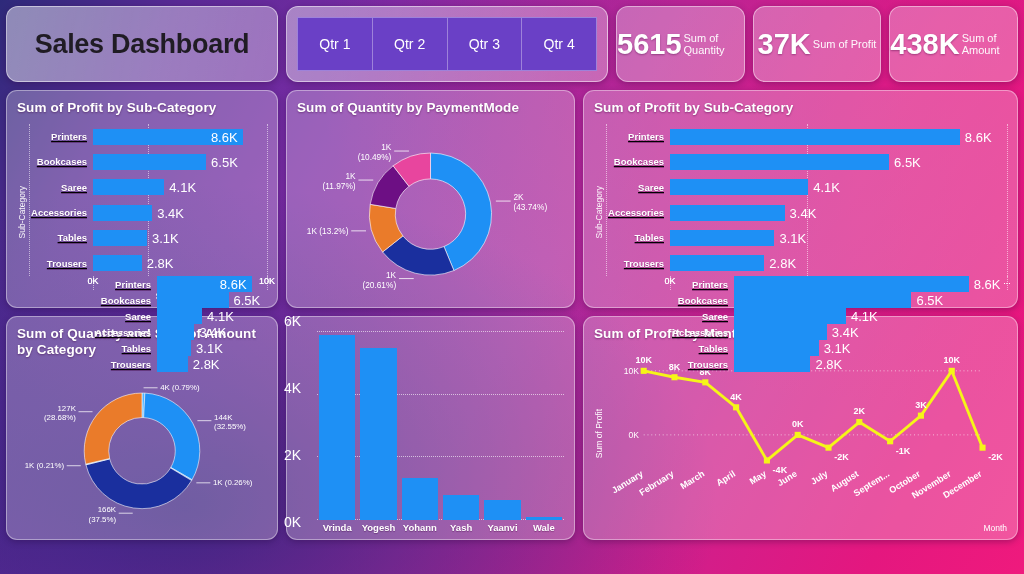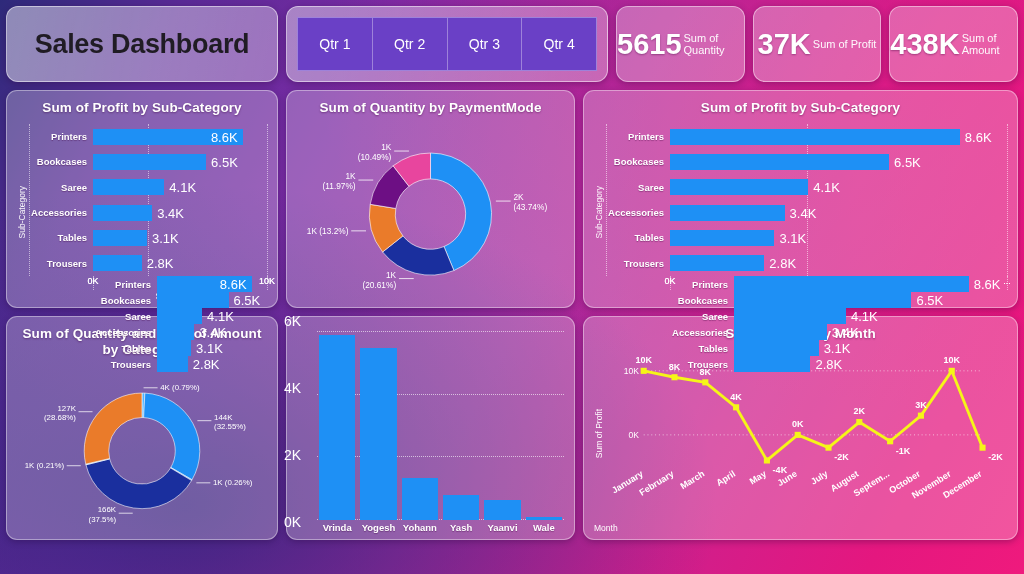--- a/index.html
+++ b/index.html
@@ -21,21 +21,21 @@
 
   
   .panel {
     background: rgba(255,255,255,.26);
     border: 1px solid rgba(255,255,255,.40);
     border-radius: 11px;
     box-shadow: 0 2px 6px rgba(30,0,50,.30);
     position: relative;
   }
   .panel-title {
-    text-align:center; color:#fff; font-weight:bold;
+    color:#fff; font-weight:bold;
     font-size:13.5px; letter-spacing:.1px; line-height:1.18;
     text-shadow: 0 1px 2px rgba(60,0,60,.45);
   }
 
   
   .header { display:flex; gap:8px; height:76px; align-items:stretch; }
   .title-card {
     width:272px; border-radius:12px; display:flex; align-items:center; justify-content:center;
     background: linear-gradient(100deg, rgba(255,255,255,.46), rgba(255,255,255,.34));
     border:1px solid rgba(255,255,255,.5); box-shadow:0 2px 7px rgba(40,0,50,.32);
@@ -79,21 +79,21 @@
   .hbar-wrap { flex:1; display:flex; margin-top:8px; min-height:0; }
   .axis-y-title {
     writing-mode:vertical-rl; transform:rotate(180deg);
     font-size:8.5px; color:#fff; align-self:center; opacity:.95;
     margin-right:2px;
   }
   .hbar-body { flex:1; display:flex; flex-direction:column; min-width:0; }
   .hbar-plot { flex:1; display:flex; flex-direction:column; justify-content:space-around; position:relative; }
   .gridv { position:absolute; top:0; bottom:0; width:0;
            border-left:1px dotted rgba(255,255,255,.55); }
-  .hbar-row { display:flex; align-items:center; height:16px; position:relative; z-index:2; }
+  .hbar-row { display:flex; align-items:center; height:16px; position:relative; z-index:2;text-decoration:underline; }
   .hbar-cat {
     width:64px; text-align:right; padding-right:6px; flex:none;
     font-size:9.5px; font-weight:bold; color:#fff; white-space:nowrap;
     text-shadow:0 1px 1px rgba(60,0,60,.4);
   }
   .hbar-track { flex:1; position:relative; height:100%; }
   .hbar-fill { position:absolute; left:0; top:0; bottom:0; background:#1e90f5; }
   .hbar-val { position:absolute; top:50%; transform:translateY(-50%);
               font-size:13px; color:#fff; white-space:nowrap; }
   .hbar-val.inside { right:5px; }
@@ -122,21 +122,21 @@
   .col-xaxis span { flex:1; text-align:center; font-size:9.5px; font-weight:bold; color:#fff;
                     white-space:nowrap; text-shadow:0 1px 1px rgba(60,0,60,.4); }
 
   
   .line-wrap { flex:1; display:flex; min-height:0; margin-top:4px; }
   .line-ytitle { writing-mode:vertical-rl; transform:rotate(180deg);
                  font-size:8.5px; color:#fff; align-self:center; }
   .line-body { flex:1; position:relative; min-width:0; }
   .line-body svg { position:absolute; inset:0; width:100%; height:100%; }
   .mlabel { font-size:9.5px; fill:#fff; font-weight:bold; }
-  .line-xtitle { text-align:left; font-size:8.5px; color:#fff; margin-top:1px; }
+  .line-xtitle { text-align:right; font-size:8.5px; color:#fff; margin-top:1px; }
 </style>
 </head>
 <body>
 
 <div class="dash">
 
   <div class="header">
 
     <div class="title-card">
       <div class="t">Sales Dashboard</div>

